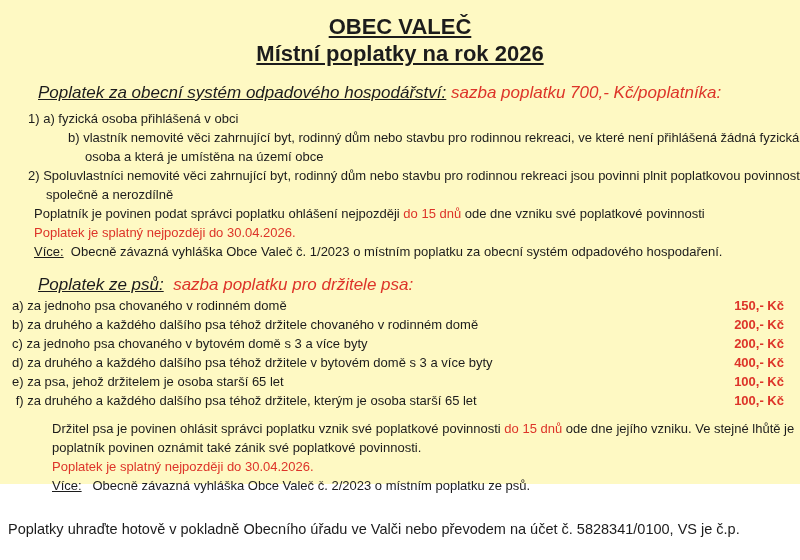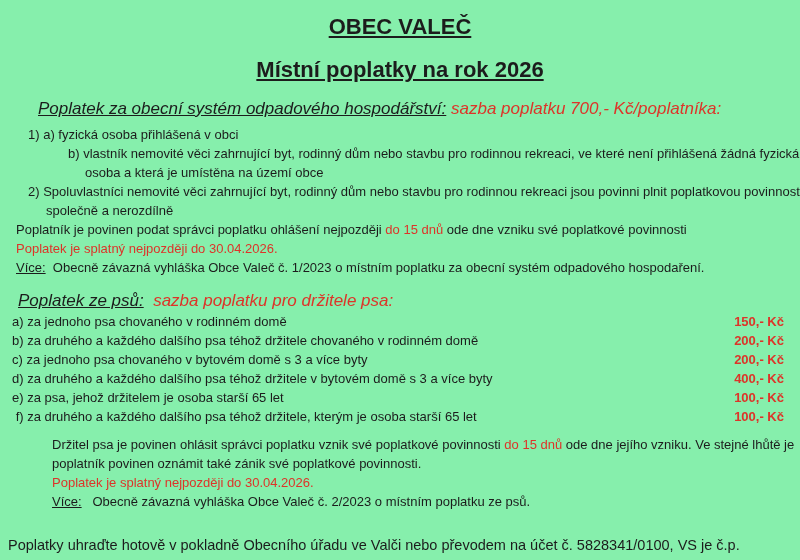--- a/index.html
+++ b/index.html
@@ -3,41 +3,41 @@
 <meta charset="utf-8">
 <style>
   :root { --red: #dd3429; --ink: #1c1c1c; }
   * { margin: 0; padding: 0; box-sizing: border-box; }
   html, body { background: #fff; }
   body {
     width: 800px; height: 560px; overflow: hidden;
     font-family: "Liberation Sans", "DejaVu Sans", sans-serif;
     color: var(--ink);
   }
-  .page { width: 800px; height: 560px; padding-top: 14px; background: #86efac; }
+  .page { width: 800px; height: 484px; padding-top: 14px; background: #fef9c3; }
 
   .title { text-align: center; font-weight: bold; }
   .title-main { font-size: 22px; line-height: 26px; }
-  .title-sub  { font-size: 22px; line-height: 27px; margin-top: 16px; }
+  .title-sub  { font-size: 22px; line-height: 27px; }
   .title u, .u { text-decoration: underline; }
 
   .sec-heading {
     font-size: 17px; line-height: 22px; font-weight: bold; font-style: italic;
     white-space: pre-wrap;
   }
   .sec1-heading { margin-top: 15px; padding-left: 38px; }
-  .sec2-heading { margin-top: 13px; padding-left: 18px; }
+  .sec2-heading { margin-top: 13px; padding-left: 38px; }
 
   .line { font-size: 13px; line-height: 19px; white-space: pre-wrap; }
   .body1 { margin-top: 5px; }
 
   .ind-num   { padding-left: 28px; }                       
   .ind-sub   { padding-left: 85px; text-indent: -17px; }   
   .ind-num2  { padding-left: 46px; text-indent: -18px; }   
-  .ind-plain { padding-left: 16px; }
+  .ind-plain { padding-left: 34px; }
 
   .fee-row { display: flex; padding-left: 12px; padding-right: 16px; }
   .fee-label { flex: 1 1 auto; }
   .fee-price { flex: 0 0 auto; color: var(--red); font-weight: bold; text-align: right; }
 
   .dog-notice, .dog-due, .dog-more { padding-left: 10px; }
   .dog-block { margin-top: 9px; padding-left: 42px; }
 
   .footer-line {
     margin-top: 24px; padding-left: 8px;

